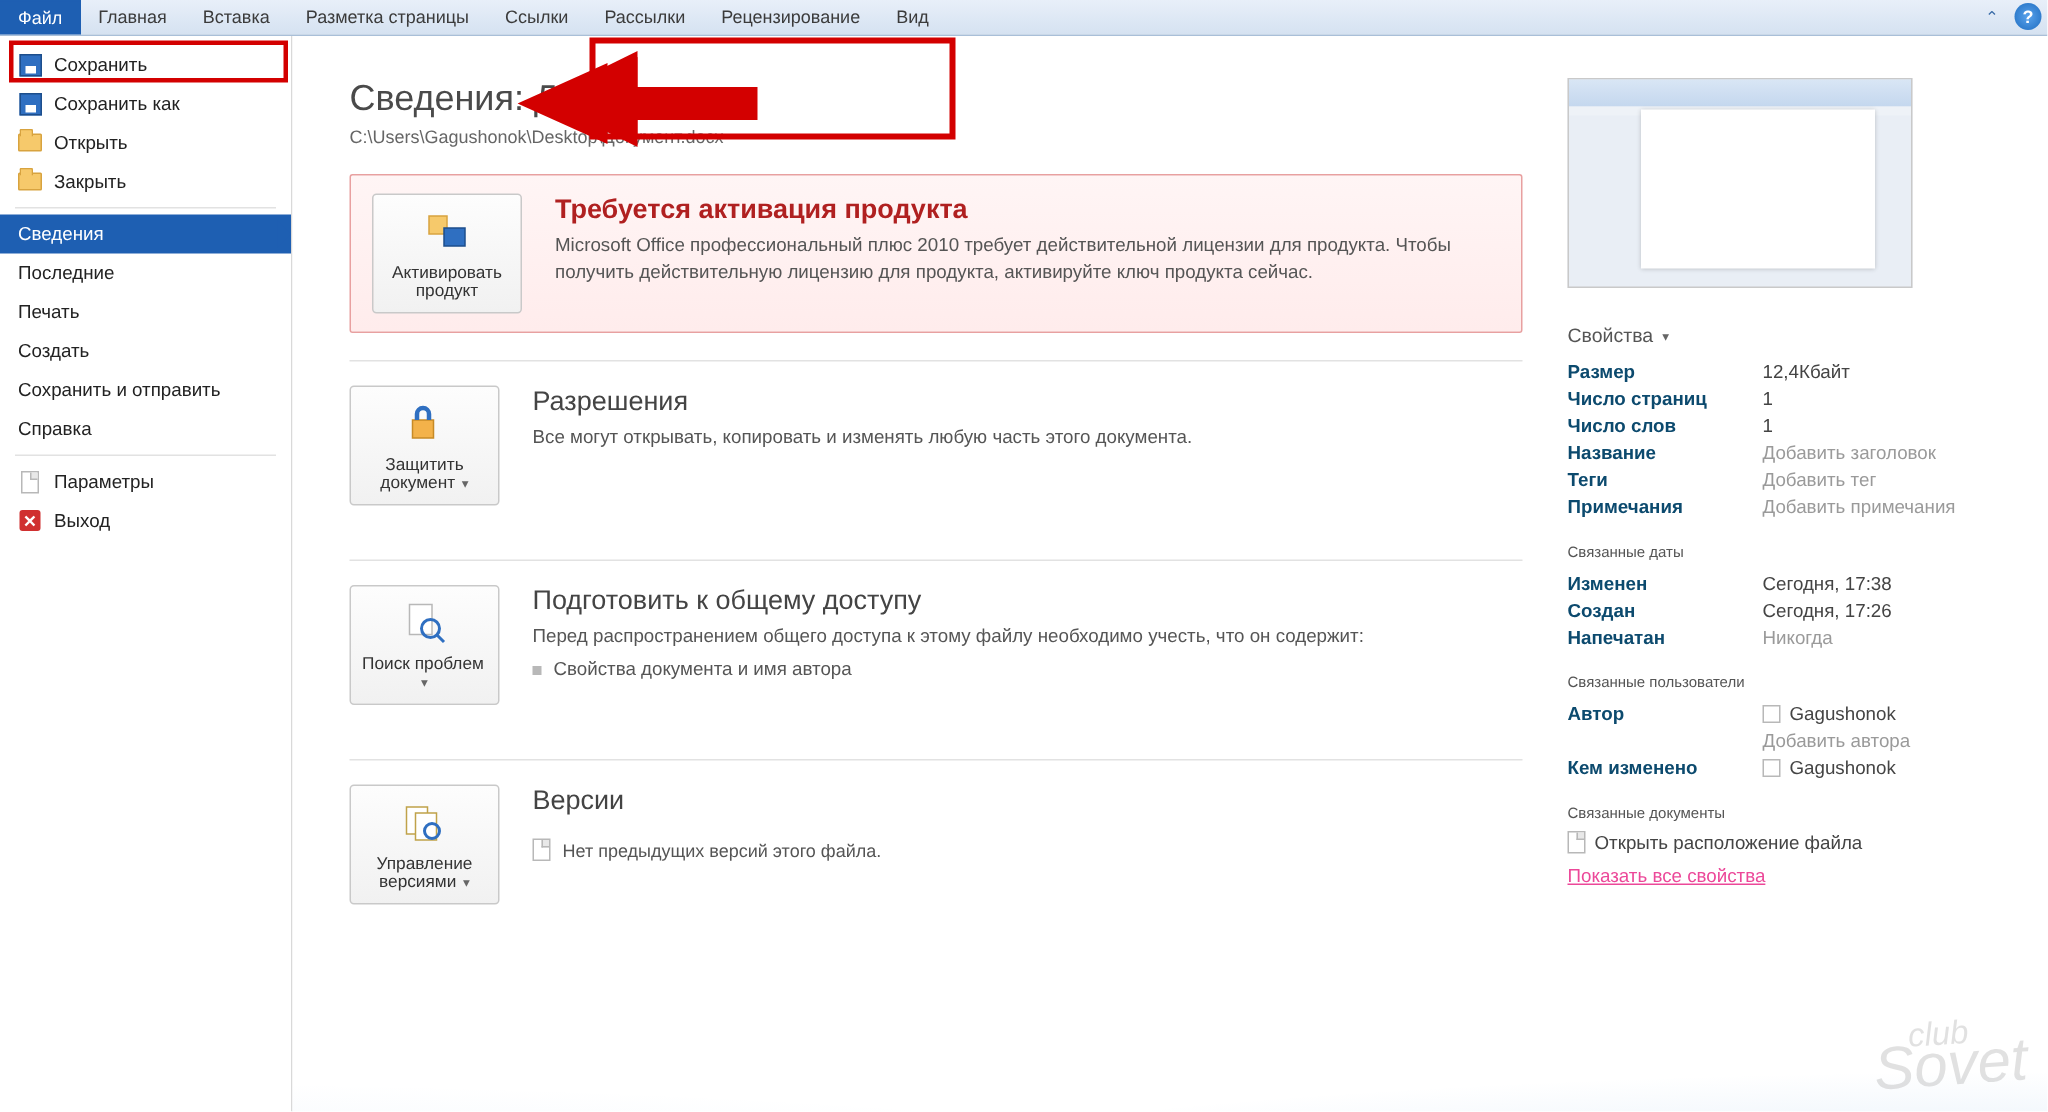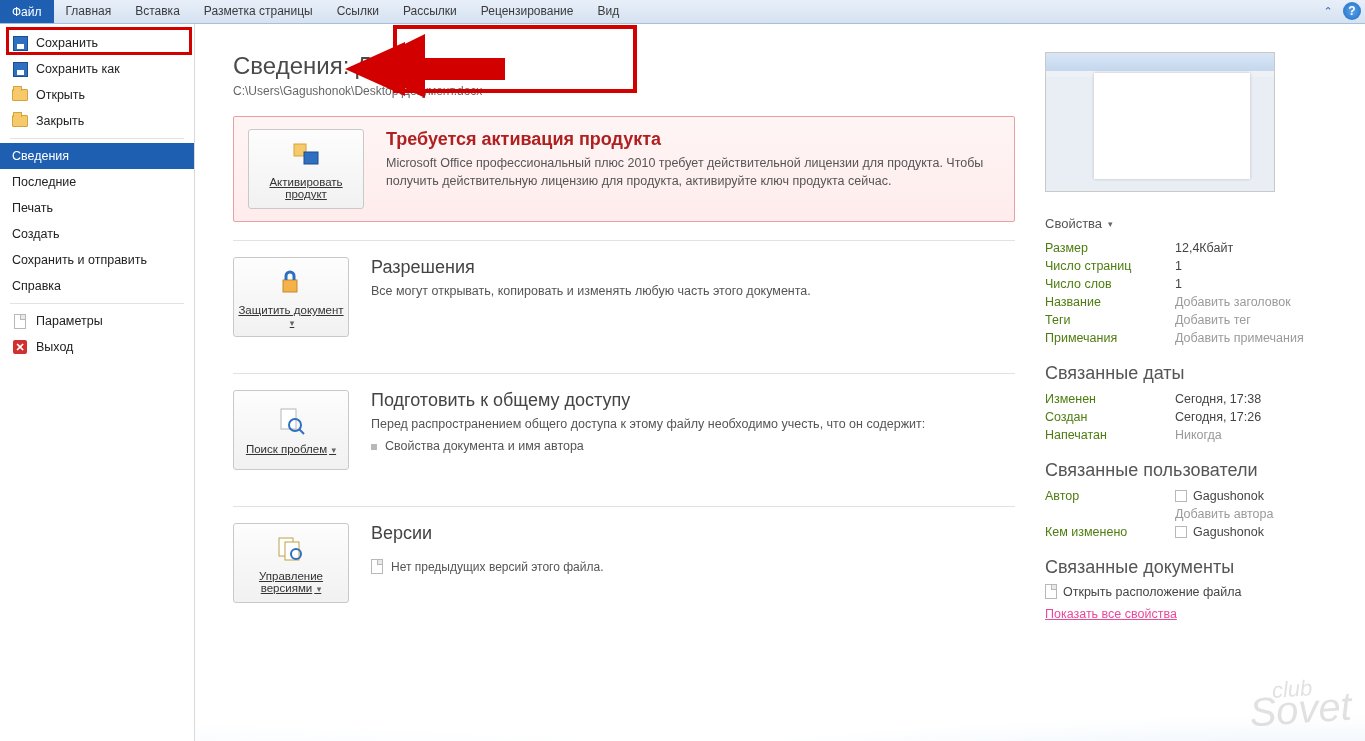--- a/index.html
+++ b/index.html
@@ -101,27 +101,26 @@
     margin-top:18px;
   }
   .section:first-of-type{ margin-top:22px; }
   .section.warn{
     background: linear-gradient(#fff5f5,#ffecec);
     border:1px solid #e8a0a0;
     border-radius:2px;
     padding:12px 14px;
   }
   .big-btn{
-    width:116px; min-height:80px;
+    width:100px; min-height:80px;
     border:1px solid #c9c9c9; border-radius:3px;
     background:linear-gradient(#fdfdfd,#f1f1f1);
     display:flex; flex-direction:column; align-items:center; justify-content:center;
     font-size:11.5px; text-align:center; color:#333; gap:6px;
     padding:6px 4px;
-    text-decoration:underline;
   }
   .big-btn .bicon{ width:32px; height:32px; }
   .sec-body{ flex:1; }
   .sec-title{ font-size:18px; color:#444; margin-bottom:4px; }
   .sec-title.red{ color:#b02020; font-weight:600; }
   .sec-text { font-size:12.5px; color:#555; line-height:1.45; }
   .chev{ font-size:9px; color:#666; margin-left:2px;}
 
   .bullet-row{ display:flex; gap:8px; margin-top:6px; font-size:12.5px; color:#555;}
   .bullet-row .sq{ width:6px;height:6px;background:#b8b8b8; margin-top:5px;}
@@ -138,24 +137,24 @@
   }
   .thumb .paper{
     position:absolute; left:48px; top:20px; right:24px; bottom:12px;
     background:#fff; box-shadow:0 0 3px rgba(0,0,0,.2);
   }
   .thumb .tribbon{ position:absolute; top:0; left:0; right:0; height:18px; background:linear-gradient(#d9e6f5,#c4d7ee);}
   .thumb .truler{ position:absolute; top:18px; left:0; right:0; height:6px; background:#eef2f7;}
 
   .rhead{ font-size:13px; color:#555; margin:6px 0 8px 0; display:flex; align-items:center; gap:4px;}
   .kv{ display:flex; font-size:12.5px; color:#555; padding:2px 0;}
-  .kv .k{ width:130px; color:#4d7c0f;}
+  .kv .k{ width:130px; color:#0c4a6e;font-weight:bold;}
   .kv .v{ color:#444;}
   .kv .ph{ color:#9a9a9a;}
-  .rsub{ font-size:18px; color:#555; margin:16px 0 6px 0;}
+  .rsub{ font-size:10px; color:#555; margin:16px 0 6px 0;}
   .person{ display:flex; align-items:center; gap:6px; }
   .person .pbox{ width:12px;height:12px;border:1px solid #b8b8b8;background:#fff;}
   .link{ color:#ec4899; text-decoration:underline; font-size:12.5px; cursor:default;}
   .file-link{ display:flex; align-items:center; gap:6px; color:#444; font-size:12.5px; margin:4px 0 8px 0;}
 
   
   .swoosh{
     position:absolute; left:0; right:0; bottom:0; height:90px; pointer-events:none;
     background:
       radial-gradient(140% 200% at 100% 180%, rgba(30,120,210,.18) 0%, rgba(30,120,210,0) 55%),

